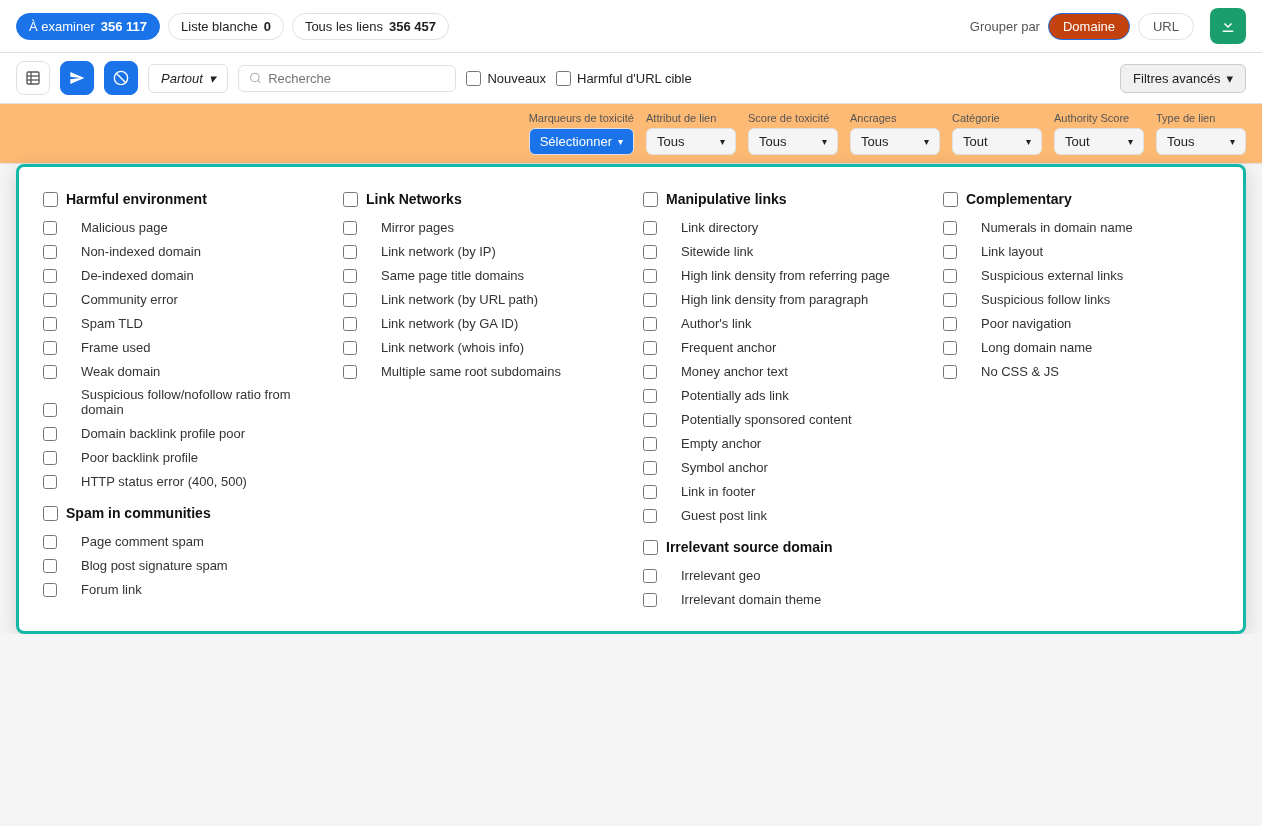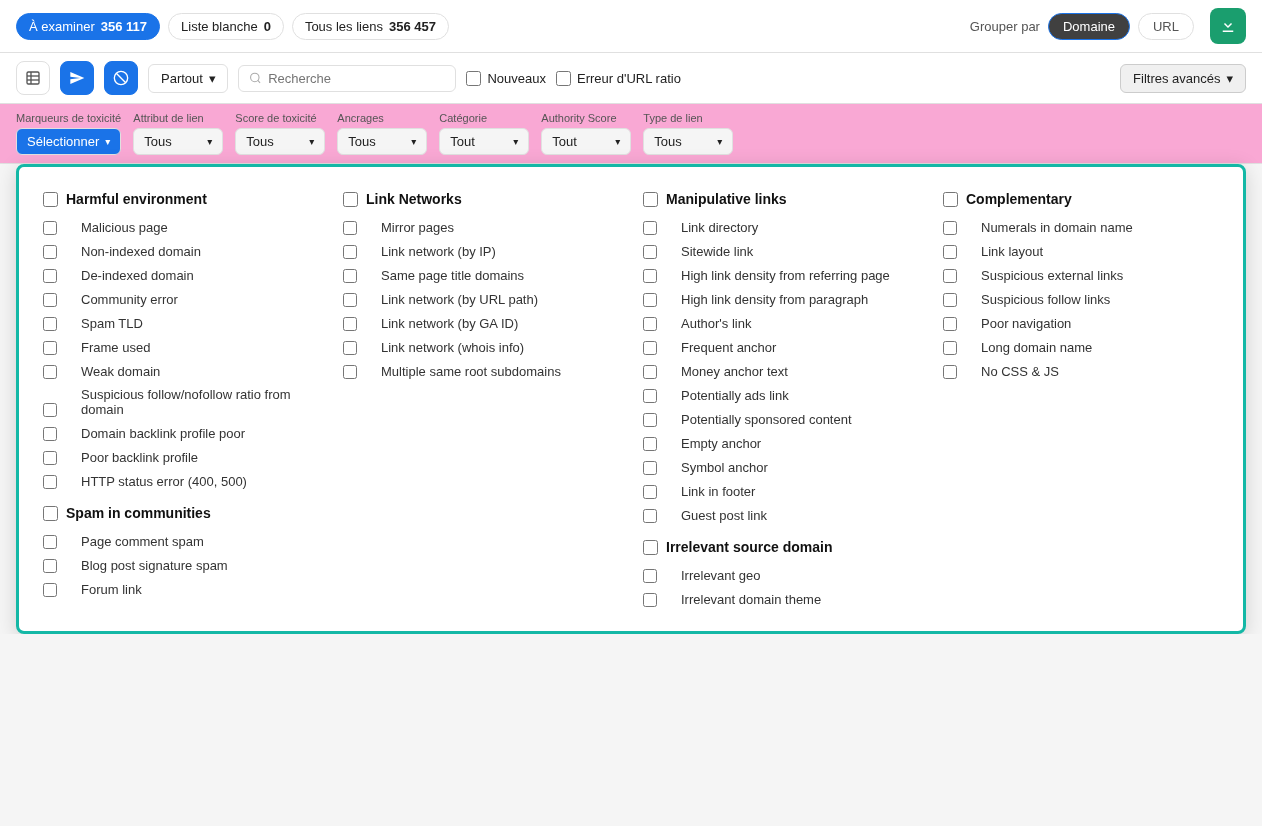--- a/index.html
+++ b/index.html
@@ -29,21 +29,21 @@
     .top-tab .count { font-weight: 600; }
     .group-by { margin-left: auto; display: flex; align-items: center; gap: 8px; font-size: 13px; color: #555; justify-content: center; }
     .group-btn {
       padding: 5px 14px;
       border-radius: 20px;
       border: 1px solid #e0e0e0;
       background: #fff;
       cursor: pointer;
       font-size: 13px;
     }
-    .group-btn.active { background: #404040; color: #fff; border-color: #1a73e8; }
+    .group-btn.active { background: #c2410c; color: #fff; border-color: #1a73e8; }
     .download-btn {
       width: 36px; height: 36px;
       background: #1a9e6e;
       border-radius: 8px;
       display: flex; align-items: center; justify-content: center;
       cursor: pointer;
       margin-left: 8px;
     }
     .download-btn svg { width: 18px; height: 18px; fill: #fff; }
 
@@ -67,20 +67,21 @@
     }
     .icon-btn.blue { background: #1a73e8; border-color: #1a73e8; color: #fff; }
     .partout-btn {
       display: inline-flex; align-items: center; gap: 6px;
       padding: 6px 12px;
       border-radius: 6px;
       border: 1px solid #e0e0e0;
       background: #fff;
       cursor: pointer;
       font-size: 13px;
+      font-style: italic;
     }
     .search-wrap {
       display: flex; align-items: center;
       border: 1px solid #e0e0e0;
       border-radius: 6px;
       padding: 5px 10px;
       background: #fff;
       gap: 6px;
       min-width: 200px;
     }
@@ -101,24 +102,25 @@
       background: #f0f0f0;
       cursor: pointer;
       font-size: 13px;
       margin-left: auto;
     }
 
     
     .filters-row {
       display: flex;
       align-items: center;
-      background: #f9a8d4;
+      background: #fdba74;
       padding: 8px 16px;
       gap: 12px;
       border-bottom: 1px solid #e0e0e0;
+      justify-content: flex-end;
     }
     .filter-group {
       display: flex; flex-direction: column; gap: 4px;
     }
     .filter-label {
       font-size: 11px; color: #555; font-weight: 500;
     }
     .filter-select {
       display: inline-flex; align-items: center; gap: 6px;
       padding: 5px 10px;
@@ -221,21 +223,21 @@
         <line x1="21" y1="21" x2="16.65" y2="16.65"></line>
       </svg>
     <input type="text" placeholder="Recherche" style="">
   </div>
   <label class="checkbox-label">
     <input type="checkbox" style="">
     <span>Nouveaux</span>
   </label>
   <label class="checkbox-label">
     <input type="checkbox" style="">
-    <span>Erreur d'URL ratio</span>
+    <span>Harmful d'URL cible</span>
   </label>
   <div class="filtres-btn">
     <span>Filtres avancés</span>
     <span>▾</span>
   </div>
 </div>
 
 <div class="filters-row">
   <div class="filter-group">
     <span class="filter-label">Marqueurs de toxicité</span>

